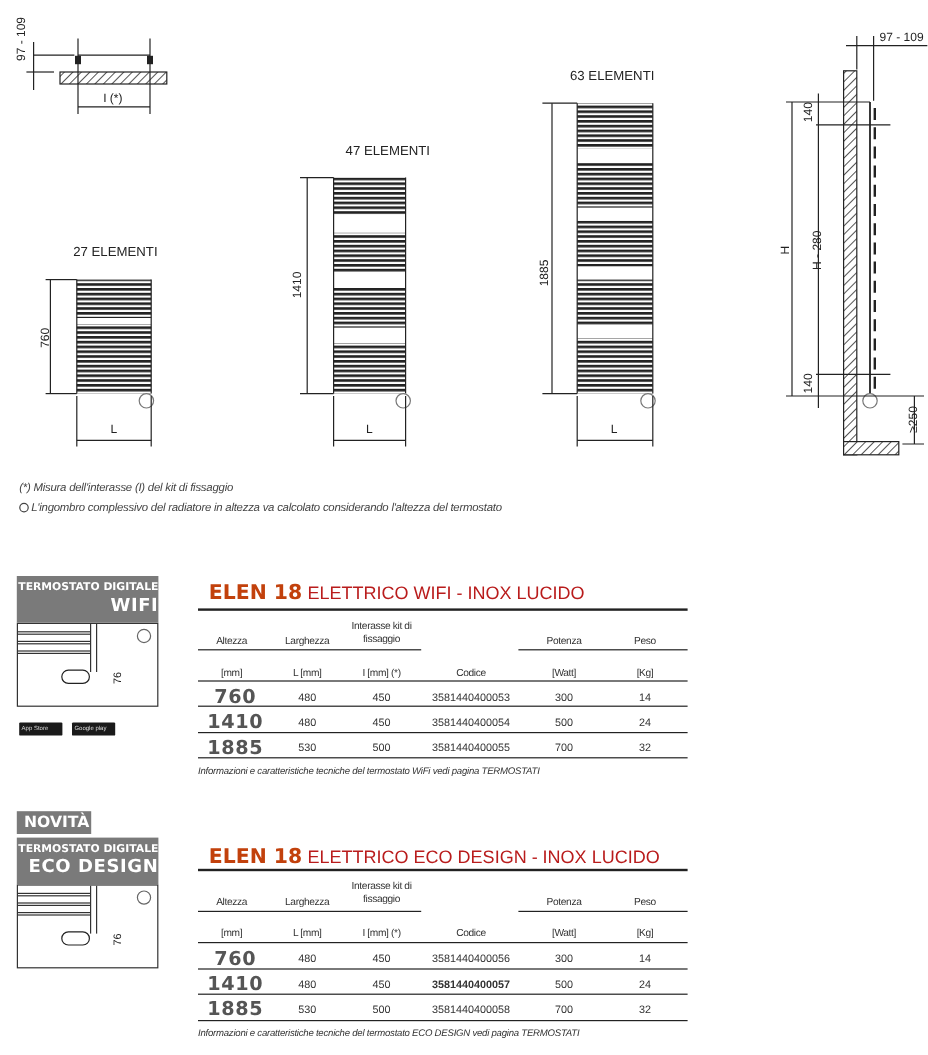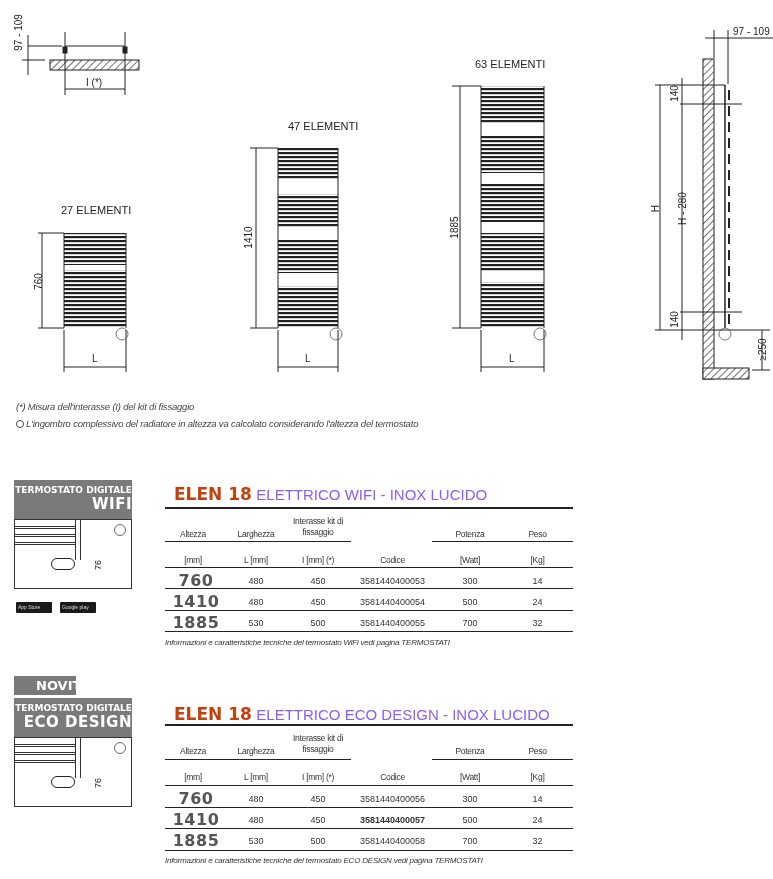--- a/index.html
+++ b/index.html
@@ -4,26 +4,26 @@
 <style>
   * { box-sizing: border-box; margin: 0; padding: 0; }
   html, body { width: 773px; height: 879px; background: #ffffff; overflow: hidden; }
   body { position: relative; font-family: "Liberation Sans", sans-serif; color: #333; }
   svg { position: absolute; left: 0; top: 0; }
   .elabel { font-size: 11px; color: #222; position: absolute; white-space: nowrap; }
   .note { position: absolute; left: 16px; font-size: 9.5px; font-style: italic; color: #444; font-family: "Liberation Sans", sans-serif; letter-spacing: -0.2px; }
   .badge { position: absolute; background: #7a7a7a; color: #fff; text-align: right; font-family: "DejaVu Sans", sans-serif; font-weight: bold; }
   .badge .t1 { font-size: 9px; display: block; }
   .badge .t2 { font-size: 15px; display: block; letter-spacing: 0.5px; }
-  .novita { position: absolute; left: 14px; top: 676px; width: 62px; height: 19px; background: #7a7a7a; color: #fff; font-size: 13px; font-weight: bold; font-family: "DejaVu Sans", sans-serif; padding-left: 22px; line-height: 19px; }
+  .novita { position: absolute; left: 14px; top: 676px; width: 62px; height: 19px; background: #7a7a7a; color: #fff; font-size: 13px; font-weight: bold; font-family: "DejaVu Sans", sans-serif; padding-left: 6px; line-height: 19px; }
   .thumb { position: absolute; border: 1.5px solid #333; background: #fff; overflow: hidden; }
   .store { position: absolute; height: 11px; background: #1a1a1a; color: #ddd; font-size: 5px; line-height: 11px; padding-left: 2px; border-radius: 1px; }
   .title { position: absolute; left: 174px; font-size: 16px; color: #555; white-space: nowrap; }
   .title b { font-family: "DejaVu Sans", sans-serif; font-weight: bold; font-size: 17px; color: #c2410c; }
-  .title span.sub { font-family: "Liberation Sans", sans-serif; font-weight: normal; font-size: 15px; color: #8b5cf6; }
+  .title span.sub { font-family: "Liberation Sans", sans-serif; font-weight: normal; font-size: 15px; color: #b91c1c; }
   .rule { position: absolute; height: 1.5px; background: #222; }
   .th { position: absolute; font-size: 8.5px; color: #333; text-align: center; white-space: nowrap; letter-spacing: -0.3px; }
   .cell { position: absolute; font-size: 9px; color: #333; text-align: center; white-space: nowrap; }
   .hcell { position: absolute; font-size: 16px; font-weight: bold; color: #555; font-family: "DejaVu Sans", sans-serif; letter-spacing: 0.5px; text-align: center; width: 60px; }
   .foot { position: absolute; left: 165px; font-size: 8px; font-style: italic; color: #333; white-space: nowrap; letter-spacing: -0.2px; }
   .dim { font-size: 10px; color: #222; position: absolute; white-space: nowrap; }
   .vert { transform: rotate(-90deg); transform-origin: center center; }
 </style>
 </head>
 <body>

